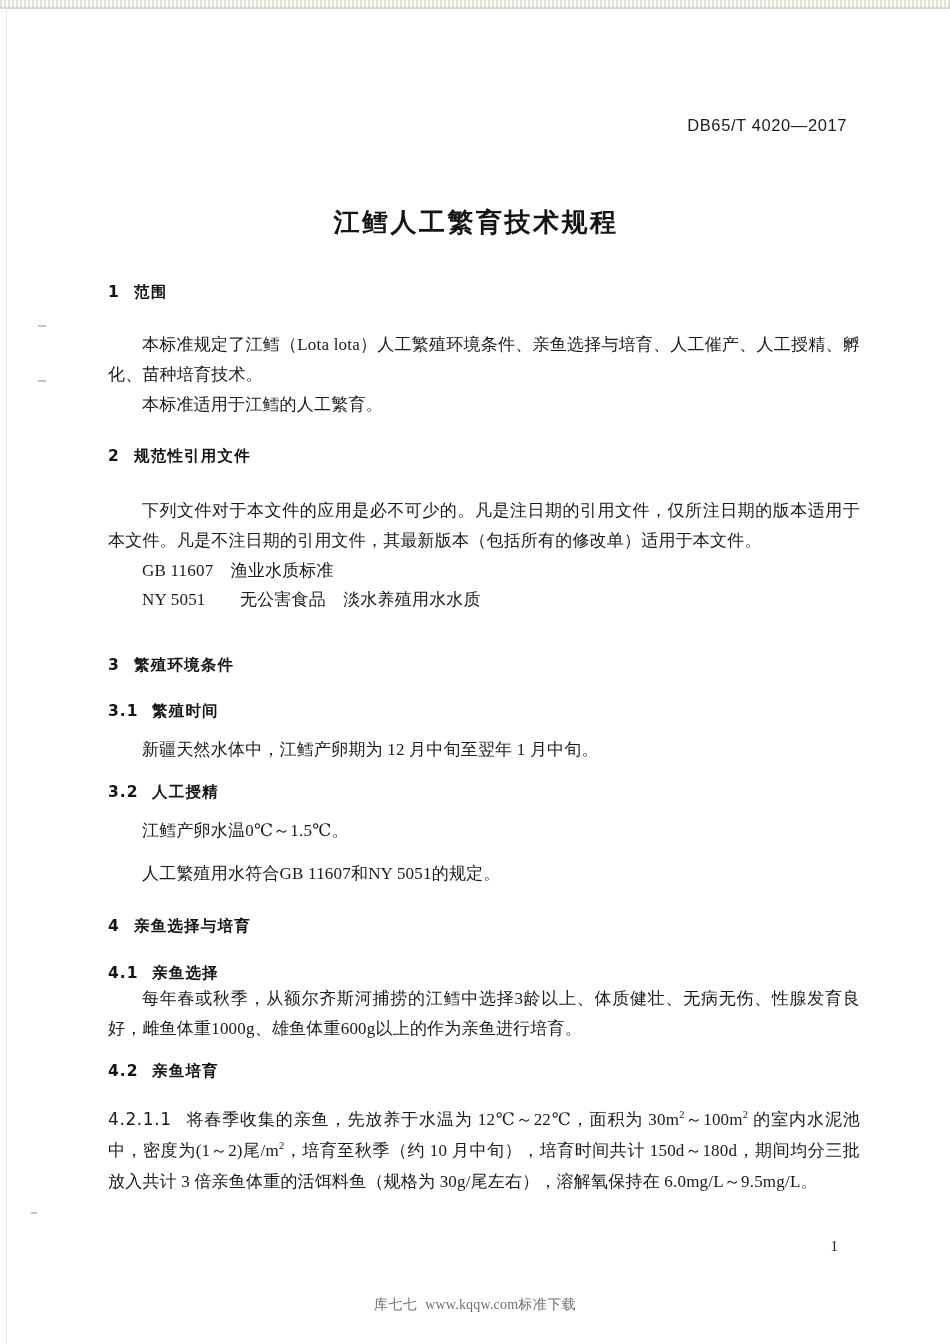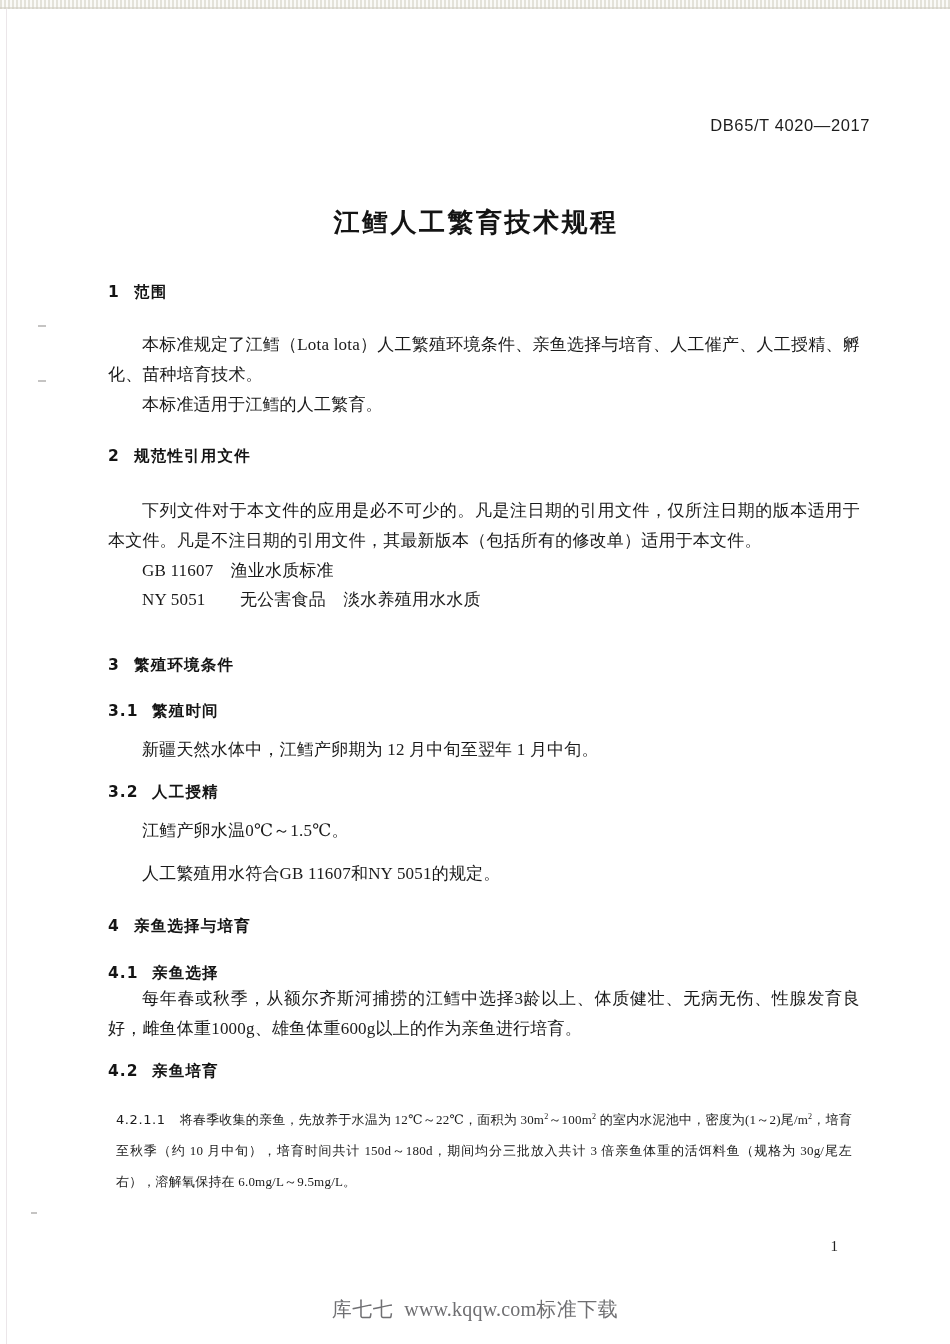--- a/index.html
+++ b/index.html
@@ -50,21 +50,21 @@
   }
   .speck {
     position: absolute;
     background: rgba(150,148,146,0.55);
   }
 
   
   .doc-header {
     position: absolute;
     top: 116px;
-    right: 80px;
+    right: 103px;
     font-family: "Liberation Sans", "DejaVu Sans", sans-serif;
     font-size: 16.5px;
     letter-spacing: 0.6px;
     color: #1c1c1c;
     white-space: nowrap;
   }
 
   
   .doc-title {
     position: absolute;
@@ -135,23 +135,23 @@
     font-size: 17px;
     line-height: 29px;
     letter-spacing: 0.2px;
     white-space: pre;
   }
   .mono-id {
     font-family: "Liberation Serif", "DejaVu Serif", serif;
     letter-spacing: 0.8px;
   }
   .numbered-para {
-    margin: 8px;
-    font-family: "Liberation Serif", "DejaVu Serif", serif;
-    font-size: 13px;
+    margin: 0;
+    font-family: "Liberation Serif", "DejaVu Serif", serif;
+    font-size: 17px;
     line-height: 31px;
     text-align: justify;
     letter-spacing: 0.2px;
   }
   .clause-no {
     font-family: "DejaVu Sans", "Liberation Sans", sans-serif;
     font-weight: 400;
     letter-spacing: 0.6px;
   }
   sup {
@@ -175,21 +175,21 @@
   }
 
   
   .footer-watermark {
     position: absolute;
     top: 1296px;
     left: 0;
     width: 950px;
     text-align: center;
     font-family: "Liberation Serif", "DejaVu Serif", serif;
-    font-size: 20px;
+    font-size: 14px;
     color: #6f6f72;
     letter-spacing: 0.5px;
   }
   .footer-watermark .site { letter-spacing: 0.2px; }
 </style>
 </head>
 <body>
 
 <div id="page">
 

